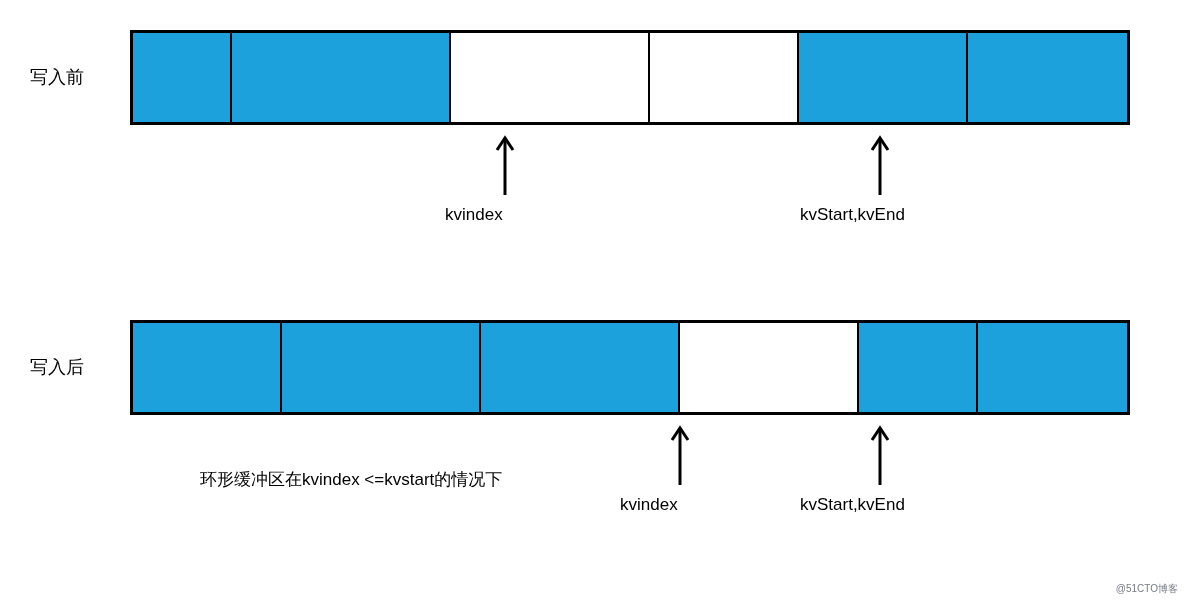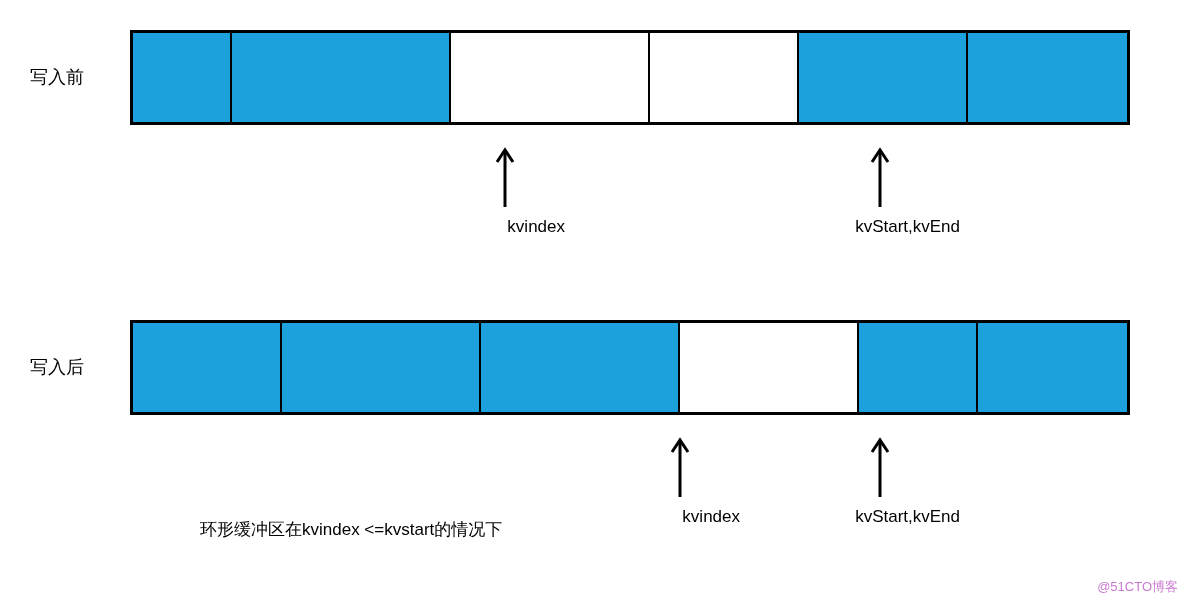--- a/index.html
+++ b/index.html
@@ -36,43 +36,43 @@
     }
     .segment {
       height: 100%;
       border-right: 2px solid #000;
     }
     .segment:last-child { border-right: none; }
     .filled { background: #1DA1DD; }
     .empty { background: #fff; }
     .arrow-group {
       position: absolute;
-      text-align: right;
-      top: 114px;
+      text-align: left;
+      top: 102px;
     }
     .arrow-svg {
       display: block;
       margin: 0 auto;
     }
     .arrow-label {
       margin-top: 8px;
       font-size: 17px;
     }
     .caption-row {
       position: absolute;
-      top: 518px;
+      top: 468px;
       left: 200px;
       font-size: 17px;
     }
     .watermark {
       position: absolute;
       right: 6px;
       bottom: 6px;
-      font-size: 13px;
-      color: #a21caf;
+      font-size: 10px;
+      color: #0f172a;
       opacity: 0.6;
     }
   </style>
 </head>
 <body>
 
 <div class="section section-before">
   <div class="row-label">写入前</div>
   <div class="buffer-bar">
     <div class="segment filled" style="width:10%"></div>

